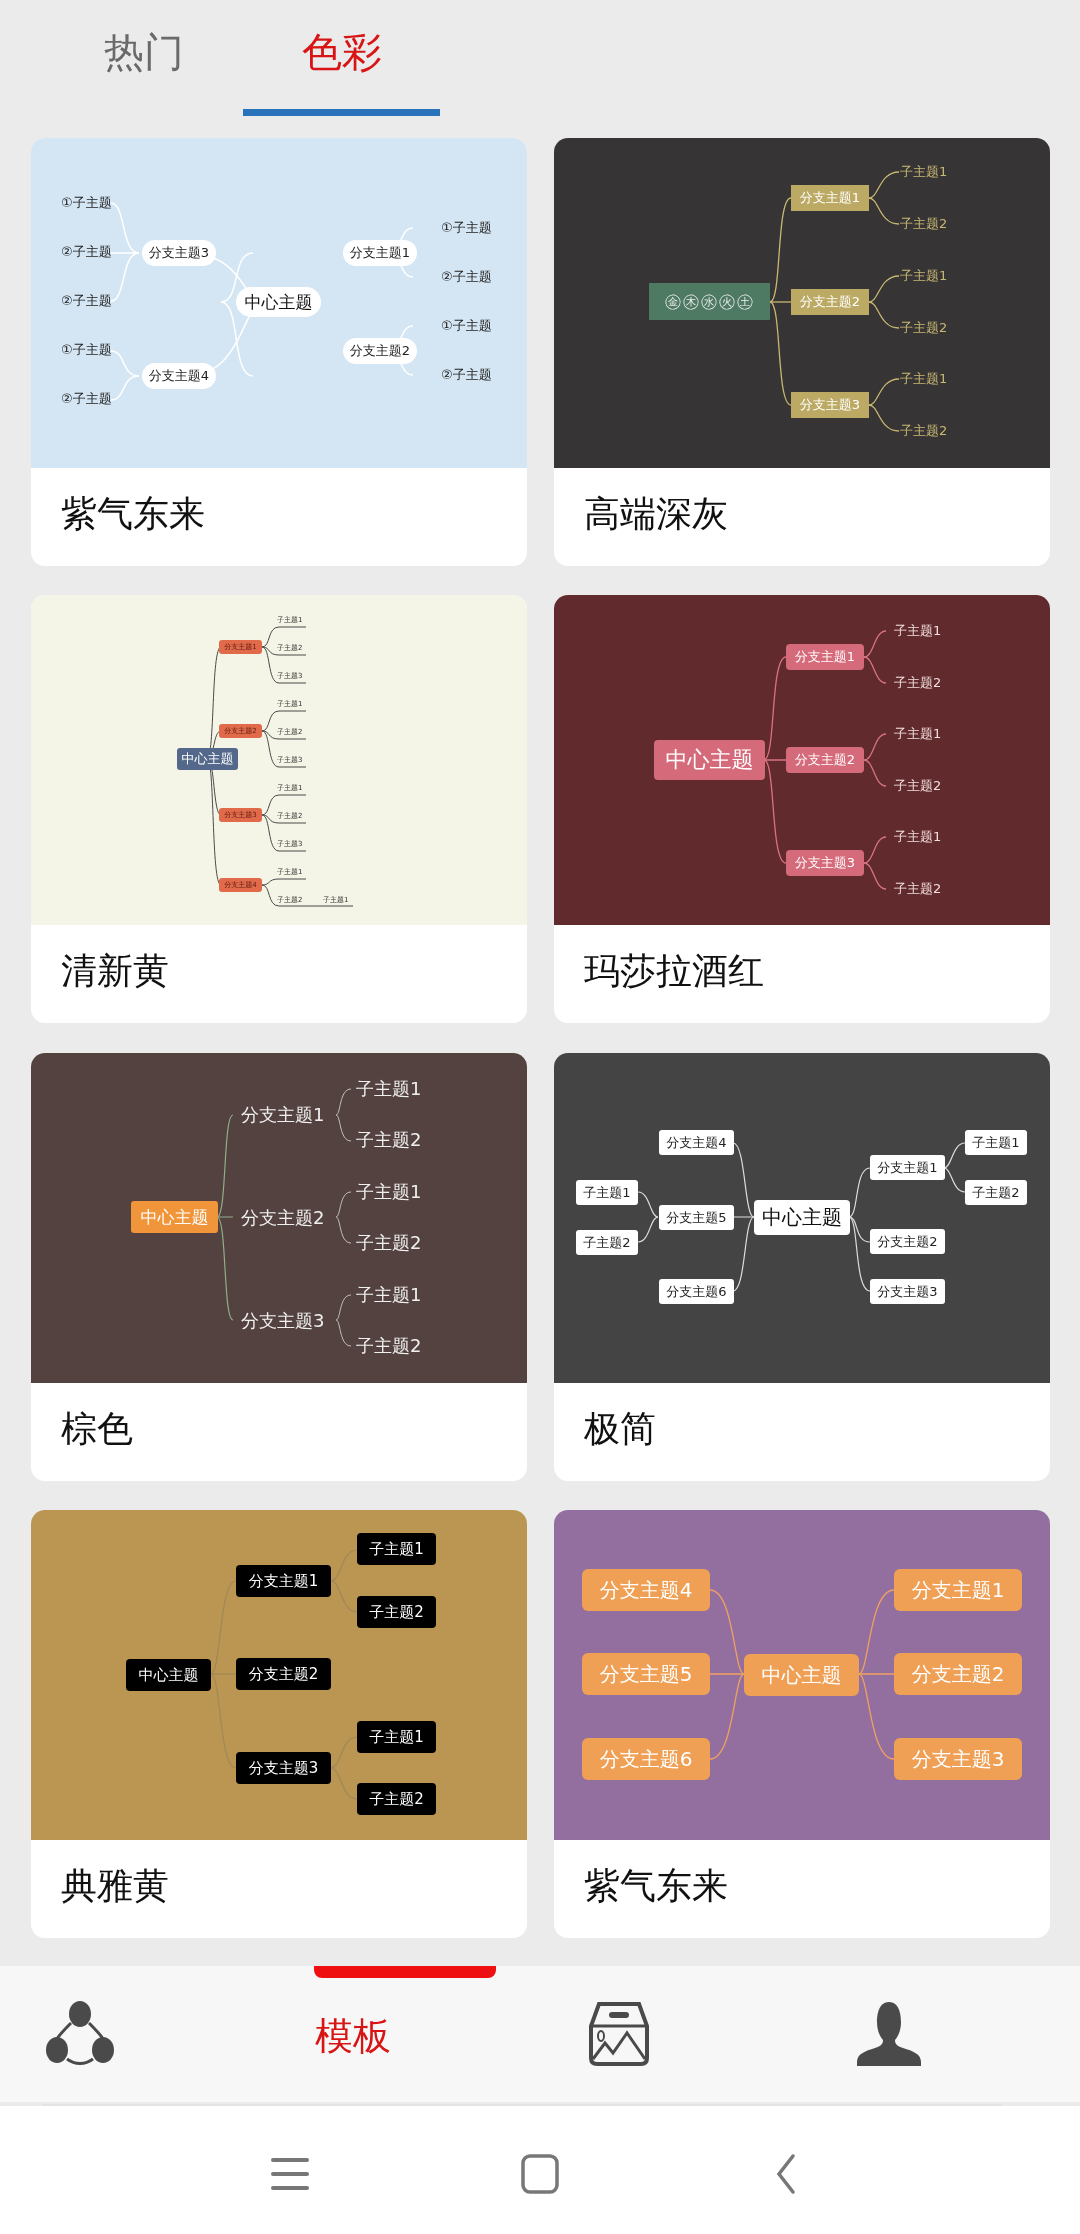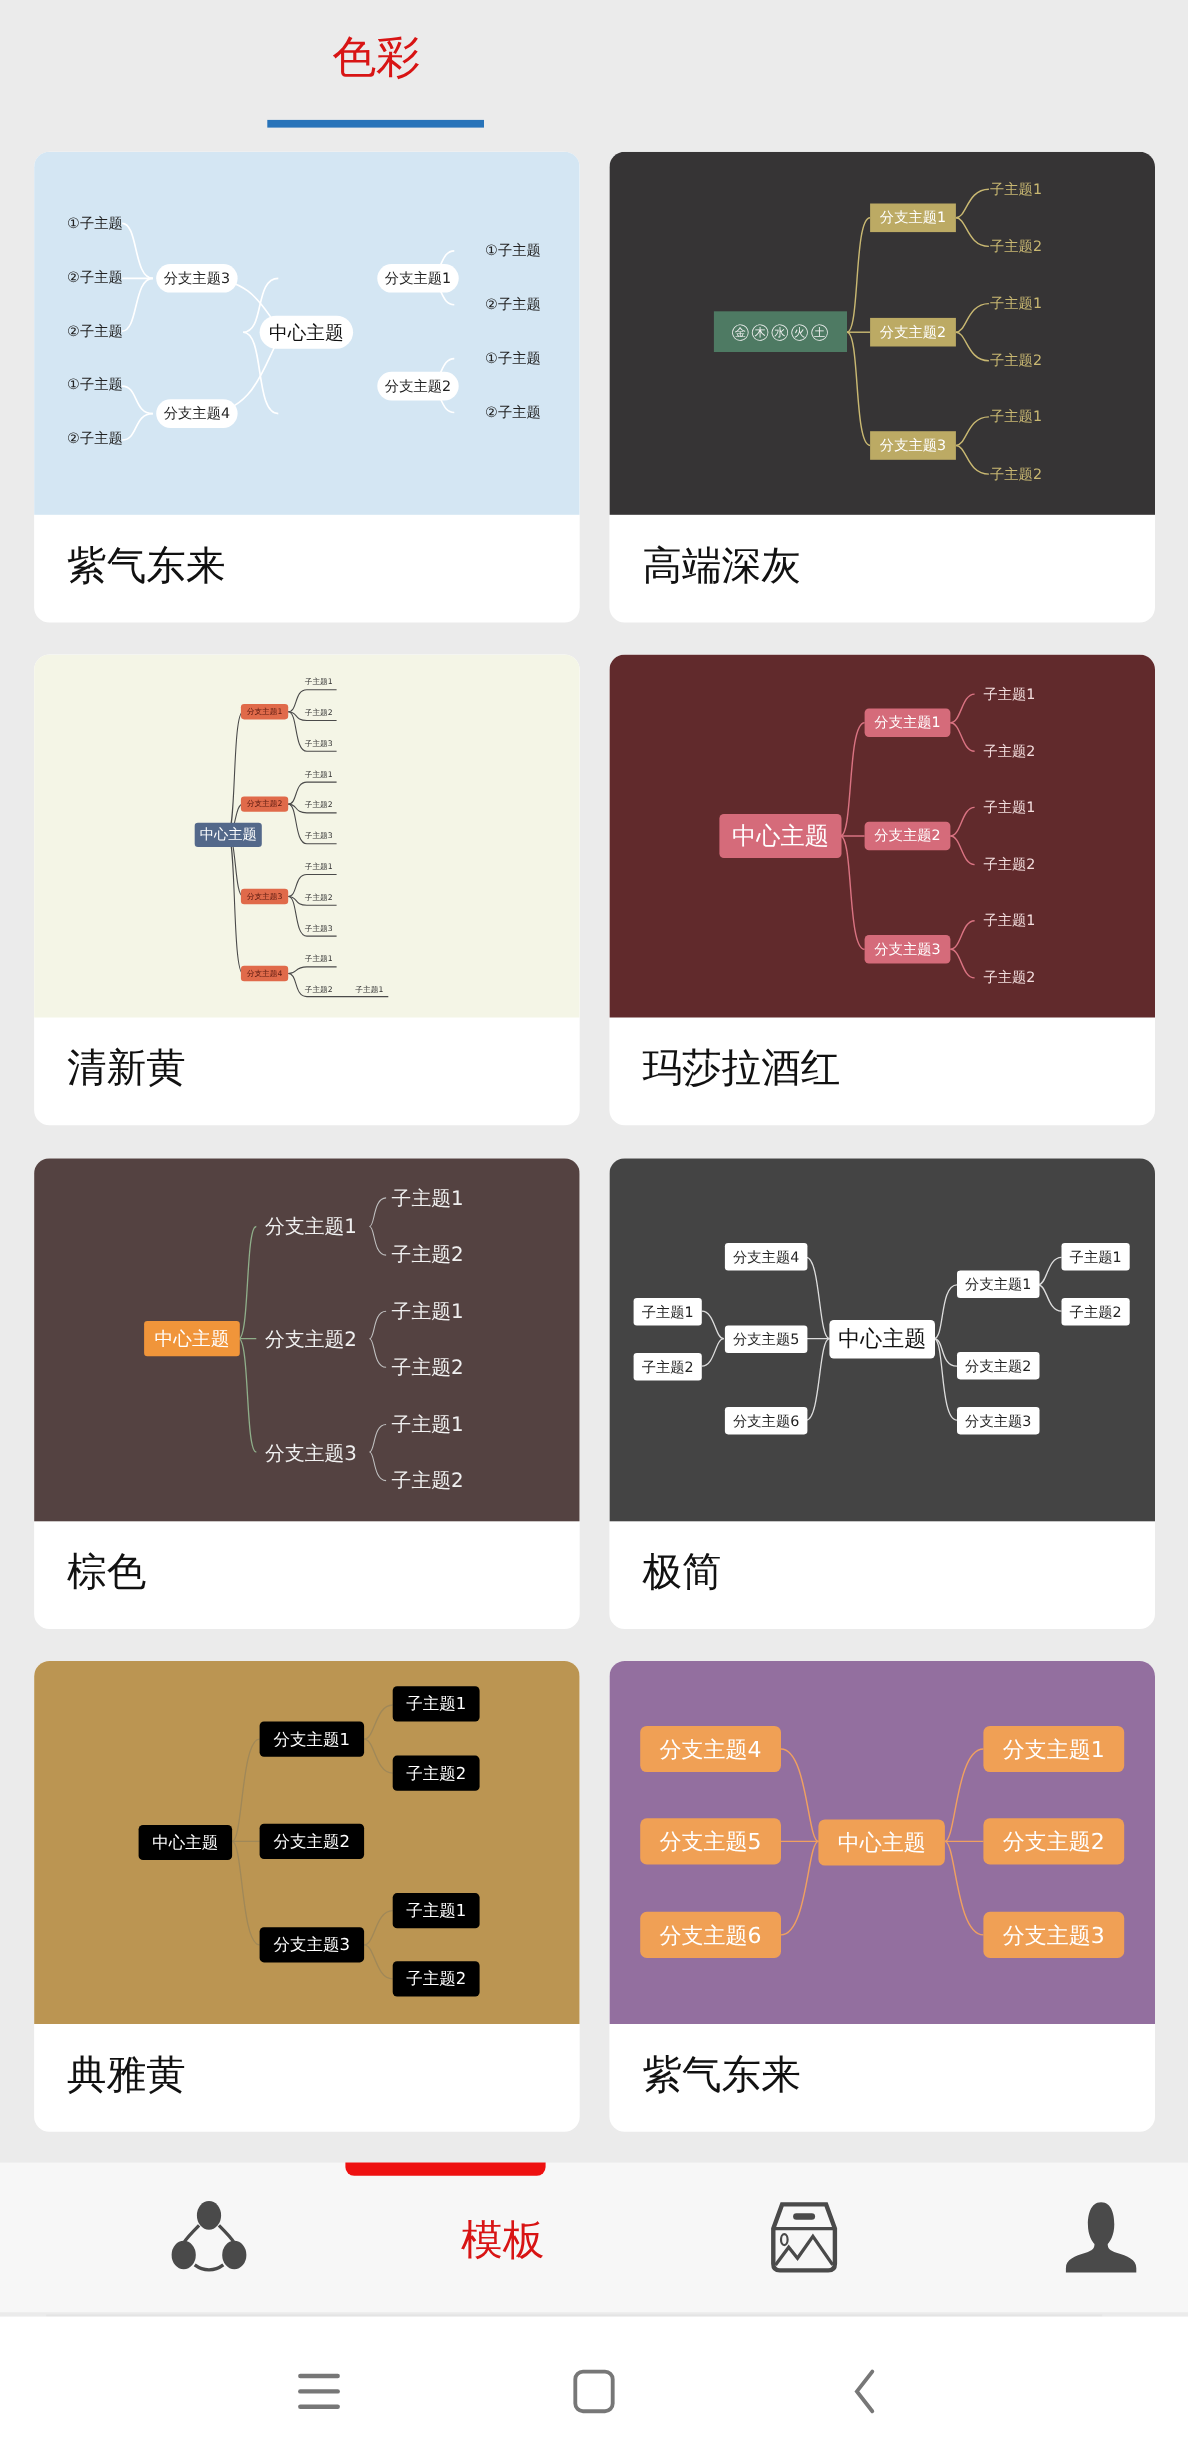--- a/index.html
+++ b/index.html
@@ -12,31 +12,32 @@
   .grid { position: absolute; left: 0; top: 138px; width: 1080px; }
   .card { position: absolute; width: 496px; height: 428px; background: #fff; border-radius: 14px; overflow: hidden; cursor: pointer; }
   .card .preview { position: absolute; left: 0; top: 0; width: 100%; height: 330px; }
   .card .title { position: absolute; left: 30px; top: 352px; font-size: 36px; color: #111; }
   .preview svg { position: absolute; left: 0; top: 0; }
 
   .node { position: absolute; white-space: nowrap; display: flex; align-items: center; justify-content: center; }
 
   .bottom-nav { position: absolute; left: 0; top: 1966px; width: 1080px; height: 136px; background: #f7f7f7; }
   .nav-indicator { position: absolute; left: 314px; top: 0; width: 182px; height: 12px; background: #ee1010; border-radius: 0 0 8px 8px; }
-  .nav-item { position: absolute; top: 20px; width: 180px; height: 100px; display: flex; align-items: center; justify-content: flex-end; cursor: pointer; }
+  .nav-item { position: absolute; top: 20px; width: 180px; height: 100px; display: flex; align-items: center; justify-content: flex-start; cursor: pointer; }
   .nav-label { font-size: 38px; color: #d81414; }
   .nav-divider { position: absolute; left: 42px; top: 2104px; width: 960px; height: 2px; background: #e4e4e4; }
 
   .sys-bar { position: absolute; left: 0; top: 2106px; width: 1080px; height: 128px; background: #fff; }
   .sys-btn { position: absolute; top: 40px; width: 60px; height: 60px; display: flex; align-items: center; justify-content: center; cursor: pointer; }
 </style>
 </head>
 <body>
 
 <div class="tabs">
+  <div class="tab" style="left:44px">热门</div>
   <div class="tab active" style="left:242px">色彩</div>
   <div class="tab-indicator"></div>
 </div>
 
 <div class="grid">
 
   <div class="card" style="left:31px;top:0">
     <div class="preview" style="background:#d4e6f3">
       <svg width="496" height="330">
         <g stroke="#ffffff" stroke-width="1.5" fill="none">

